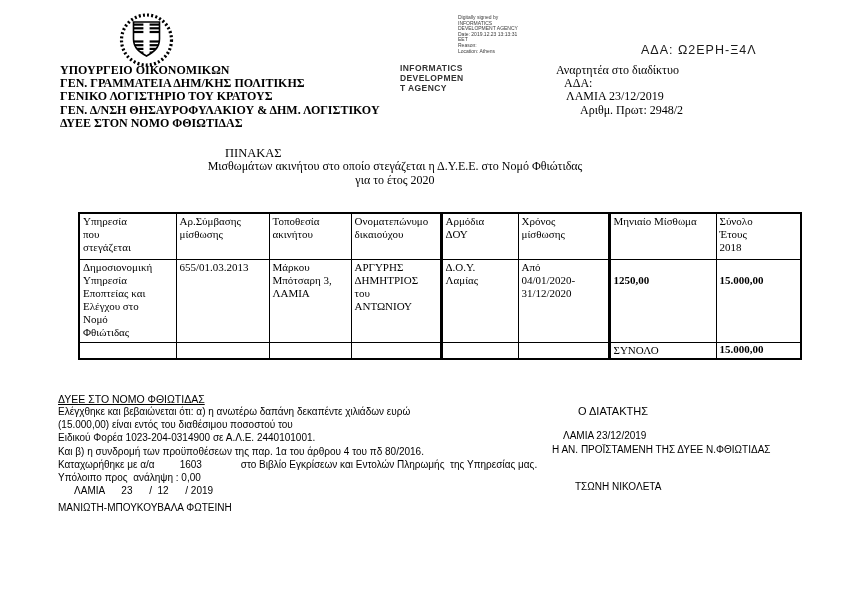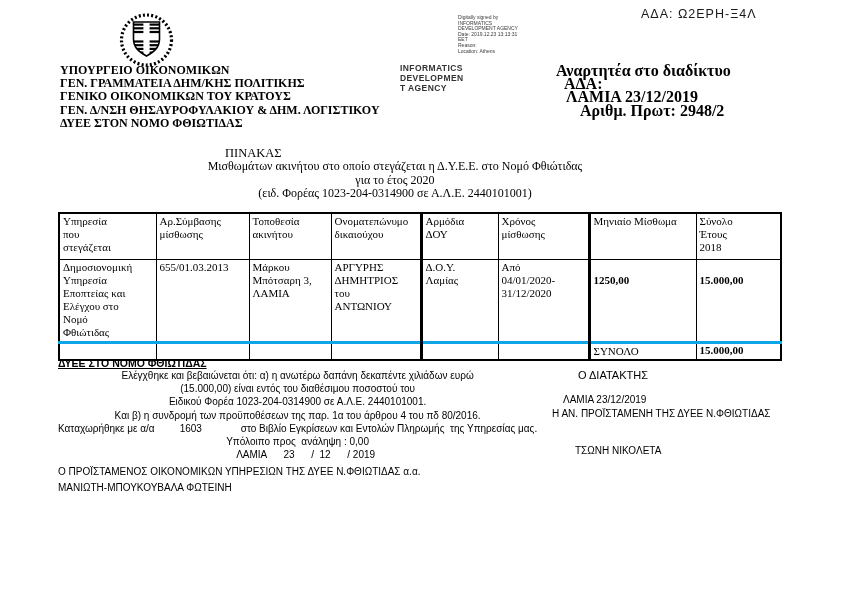--- a/index.html
+++ b/index.html
@@ -14,47 +14,47 @@
   .logo { left: 118px; top: 12px; width: 57px; height: 55px; }
   .ada-top { left: 641px; top: 7px; font-family: "Liberation Sans", "DejaVu Sans", sans-serif;
              font-size: 12.5px; letter-spacing: 1px; color: #1a1a1a; }
   .stamp-big { left: 400px; top: 19px; font-family: "Liberation Sans", sans-serif;
                font-weight: bold; font-size: 8.5px; line-height: 10px; letter-spacing: 0.4px; color: #333; margin-top: 44px; }
   .stamp-small { left: 458px; top: 15px; font-family: "Liberation Sans", sans-serif;
                  font-size: 5px; line-height: 5.6px; color: #3a3a3a; white-space: pre-line; }
 
   
   .header-left { left: 60px; top: 64px; font-weight: bold; font-size: 12px; line-height: 13.2px; }
-  .header-right { left: 556px; top: 64px; font-weight: bold; font-size: 16px; line-height: 13.2px; }
+  .header-right { left: 556px; top: 64px; font-weight: normal; font-size: 12px; line-height: 13.2px; }
   .header-right .l2 { margin-left: 8px; }
   .header-right .l3 { margin-left: 10px; }
   .header-right .l4 { margin-left: 24px; }
 
   
   .title-heading { left: 225px; top: 146px; font-size: 12.5px; }
   .title-center { left: 0; top: 160px; width: 790px; text-align: center; font-size: 12px; line-height: 13.5px; }
 
   
   .leases-table { left: 58px; top: 212px; width: 722px; border-collapse: collapse;
                   table-layout: fixed; font-size: 11px; line-height: 13px; }
   .leases-table td { border: 1px solid #000; vertical-align: top; padding: 1px 3px;
                      white-space: pre-line; overflow: hidden; }
-  .leases-table { border: 2px solid #000; }
+  .leases-table { border: 2px solid #000; margin-left: 20px; }
   .leases-table td.thickleft { border-left: 3px solid #000; }
-  .leases-table tr.total-row td { border-top: 3px solid #0ea5e9; }
+  .leases-table tr.total-row td { border-top: 1px solid #0ea5e9; }
   .leases-table tr.head-row { height: 46px; }
   .leases-table tr.data-row { height: 83px; }
   .leases-table tr.total-row { height: 15px; }
   .leases-table td.money { font-weight: bold; padding-top: 14px; }
   .leases-table tr.total-row td.money { padding-top: 0; }
 
   
-  .sans { font-family: "Liberation Sans", "DejaVu Sans", sans-serif; }
-  .footer-title { left: 58px; top: 357px; font-weight: bold; font-size: 10.5px; text-decoration: underline; }
-  .footer-lines { left: 58px; top: 369px; font-size: 10px; line-height: 13.2px; text-align: center; }
+  .sans { font-family: "Liberation Sans", "DejaVu Sans", sans-serif; margin-top: 36px; }
+  .footer-title { left: 58px; top: 357px; font-weight: normal; font-size: 10.5px; text-decoration: underline; }
+  .footer-lines { left: 58px; top: 369px; font-size: 10px; line-height: 13.2px; }
   .footer-lines > div { white-space: pre; }
   .officer-block { left: 58px; top: 464px; font-size: 10px; line-height: 15.5px; }
   .sig-diataktis { left: 578px; top: 369px; font-size: 11px; }
   .sig-date { left: 563px; top: 394px; font-size: 10px; }
   .sig-proistameni { left: 552px; top: 408px; font-size: 10px; }
   .sig-name { left: 575px; top: 445px; font-size: 10px; }
 </style>
 </head>
 <body>
 
@@ -93,37 +93,36 @@
 Date: 2019.12.23 13:13:31
 EET
 Reason:
 Location: Athens</div>
 
   <div class="abs ada-top sans">ΑΔΑ: Ω2ΕΡΗ-Ξ4Λ</div>
 
   <div class="abs header-left">
     <div>ΥΠΟΥΡΓΕΙΟ  ΟΙΚΟΝΟΜΙΚΩΝ</div>
     <div>ΓΕΝ. ΓΡΑΜΜΑΤΕΙΑ ΔΗΜ/ΚΗΣ ΠΟΛΙΤΙΚΗΣ</div>
-    <div>ΓΕΝΙΚΟ ΟΙΚΟΝΟΜΙΚΩΝ ΤΟΥ ΚΡΑΤΟΥΣ</div>
+    <div>ΓΕΝΙΚΟ ΛΟΓΙΣΤΗΡΙΟ ΤΟΥ ΚΡΑΤΟΥΣ</div>
     <div>ΓΕΝ. Δ/ΝΣΗ ΘΗΣΑΥΡΟΦΥΛΑΚΙΟΥ &amp; ΔΗΜ. ΛΟΓΙΣΤΙΚΟΥ</div>
     <div>ΔΥΕΕ  ΣΤΟΝ ΝΟΜΟ ΦΘΙΩΤΙΔΑΣ</div>
   </div>
 
   <div class="abs header-right">
     <div class="l1">Αναρτητέα στο διαδίκτυο</div>
     <div class="l2">ΑΔΑ:</div>
     <div class="l3">ΛΑΜΙΑ  23/12/2019</div>
     <div class="l4">Αριθμ. Πρωτ: 2948/2</div>
   </div>
 
   <div class="abs title-heading">ΠΙΝΑΚΑΣ</div>
   <div class="abs title-center">
     <div>Μισθωμάτων ακινήτου στο οποίο στεγάζεται η Δ.Υ.Ε.Ε. στο Νομό Φθιώτιδας</div>
     <div>για το έτος 2020</div>
-    <div>(ειδ. Φορέας 1023-204-0314900 σε Α.Λ.Ε. 2440101001)</div>
   </div>
 
   <table class="abs leases-table">
     <colgroup>
       <col style="width:97px">
         <col style="width:93px">
         <col style="width:82px">
         <col style="width:90px">
       <col style="width:77px">
         <col style="width:91px">
@@ -191,21 +190,20 @@
     <div>Ελέγχθηκε και βεβαιώνεται ότι: α) η ανωτέρω δαπάνη δεκαπέντε χιλιάδων ευρώ</div>
     <div>(15.000,00) είναι εντός του διαθέσιμου ποσοστού του</div>
     <div>Ειδικού Φορέα 1023-204-0314900 σε Α.Λ.Ε. 2440101001.</div>
     <div>Και β) η συνδρομή των προϋποθέσεων της παρ. 1α του άρθρου 4 του πδ 80/2016.</div>
     <div>Καταχωρήθηκε με α/α         1603              στο Βιβλίο Εγκρίσεων και Εντολών Πληρωμής  της Υπηρεσίας μας.</div>
     <div>Υπόλοιπο προς  ανάληψη : 0,00</div>
     <div>      ΛΑΜΙΑ      23      /  12      / 2019</div>
   </div>
 
   <div class="abs officer-block sans">
-    <div>Ο ΠΡΟΪΣΤΑΜΕΝΟΣ ΟΙΚΟΝΟΜΙΚΩΝ ΥΠΗΡΕΣΙΩΝ ΤΗΣ ΔΥΕΕ Ν.ΦΘΙΩΤΙΔΑΣ α.α.</div>
     <div>ΜΑΝΙΩΤΗ-ΜΠΟΥΚΟΥΒΑΛΑ ΦΩΤΕΙΝΗ</div>
   </div>
 
   <div class="abs sig-diataktis sans">Ο ΔΙΑΤΑΚΤΗΣ</div>
   <div class="abs sig-date sans">ΛΑΜΙΑ 23/12/2019</div>
   <div class="abs sig-proistameni sans">Η ΑΝ. ΠΡΟΪΣΤΑΜΕΝΗ ΤΗΣ ΔΥΕΕ Ν.ΦΘΙΩΤΙΔΑΣ</div>
   <div class="abs sig-name sans">ΤΣΩΝΗ ΝΙΚΟΛΕΤΑ</div>
 
 </div>
 

